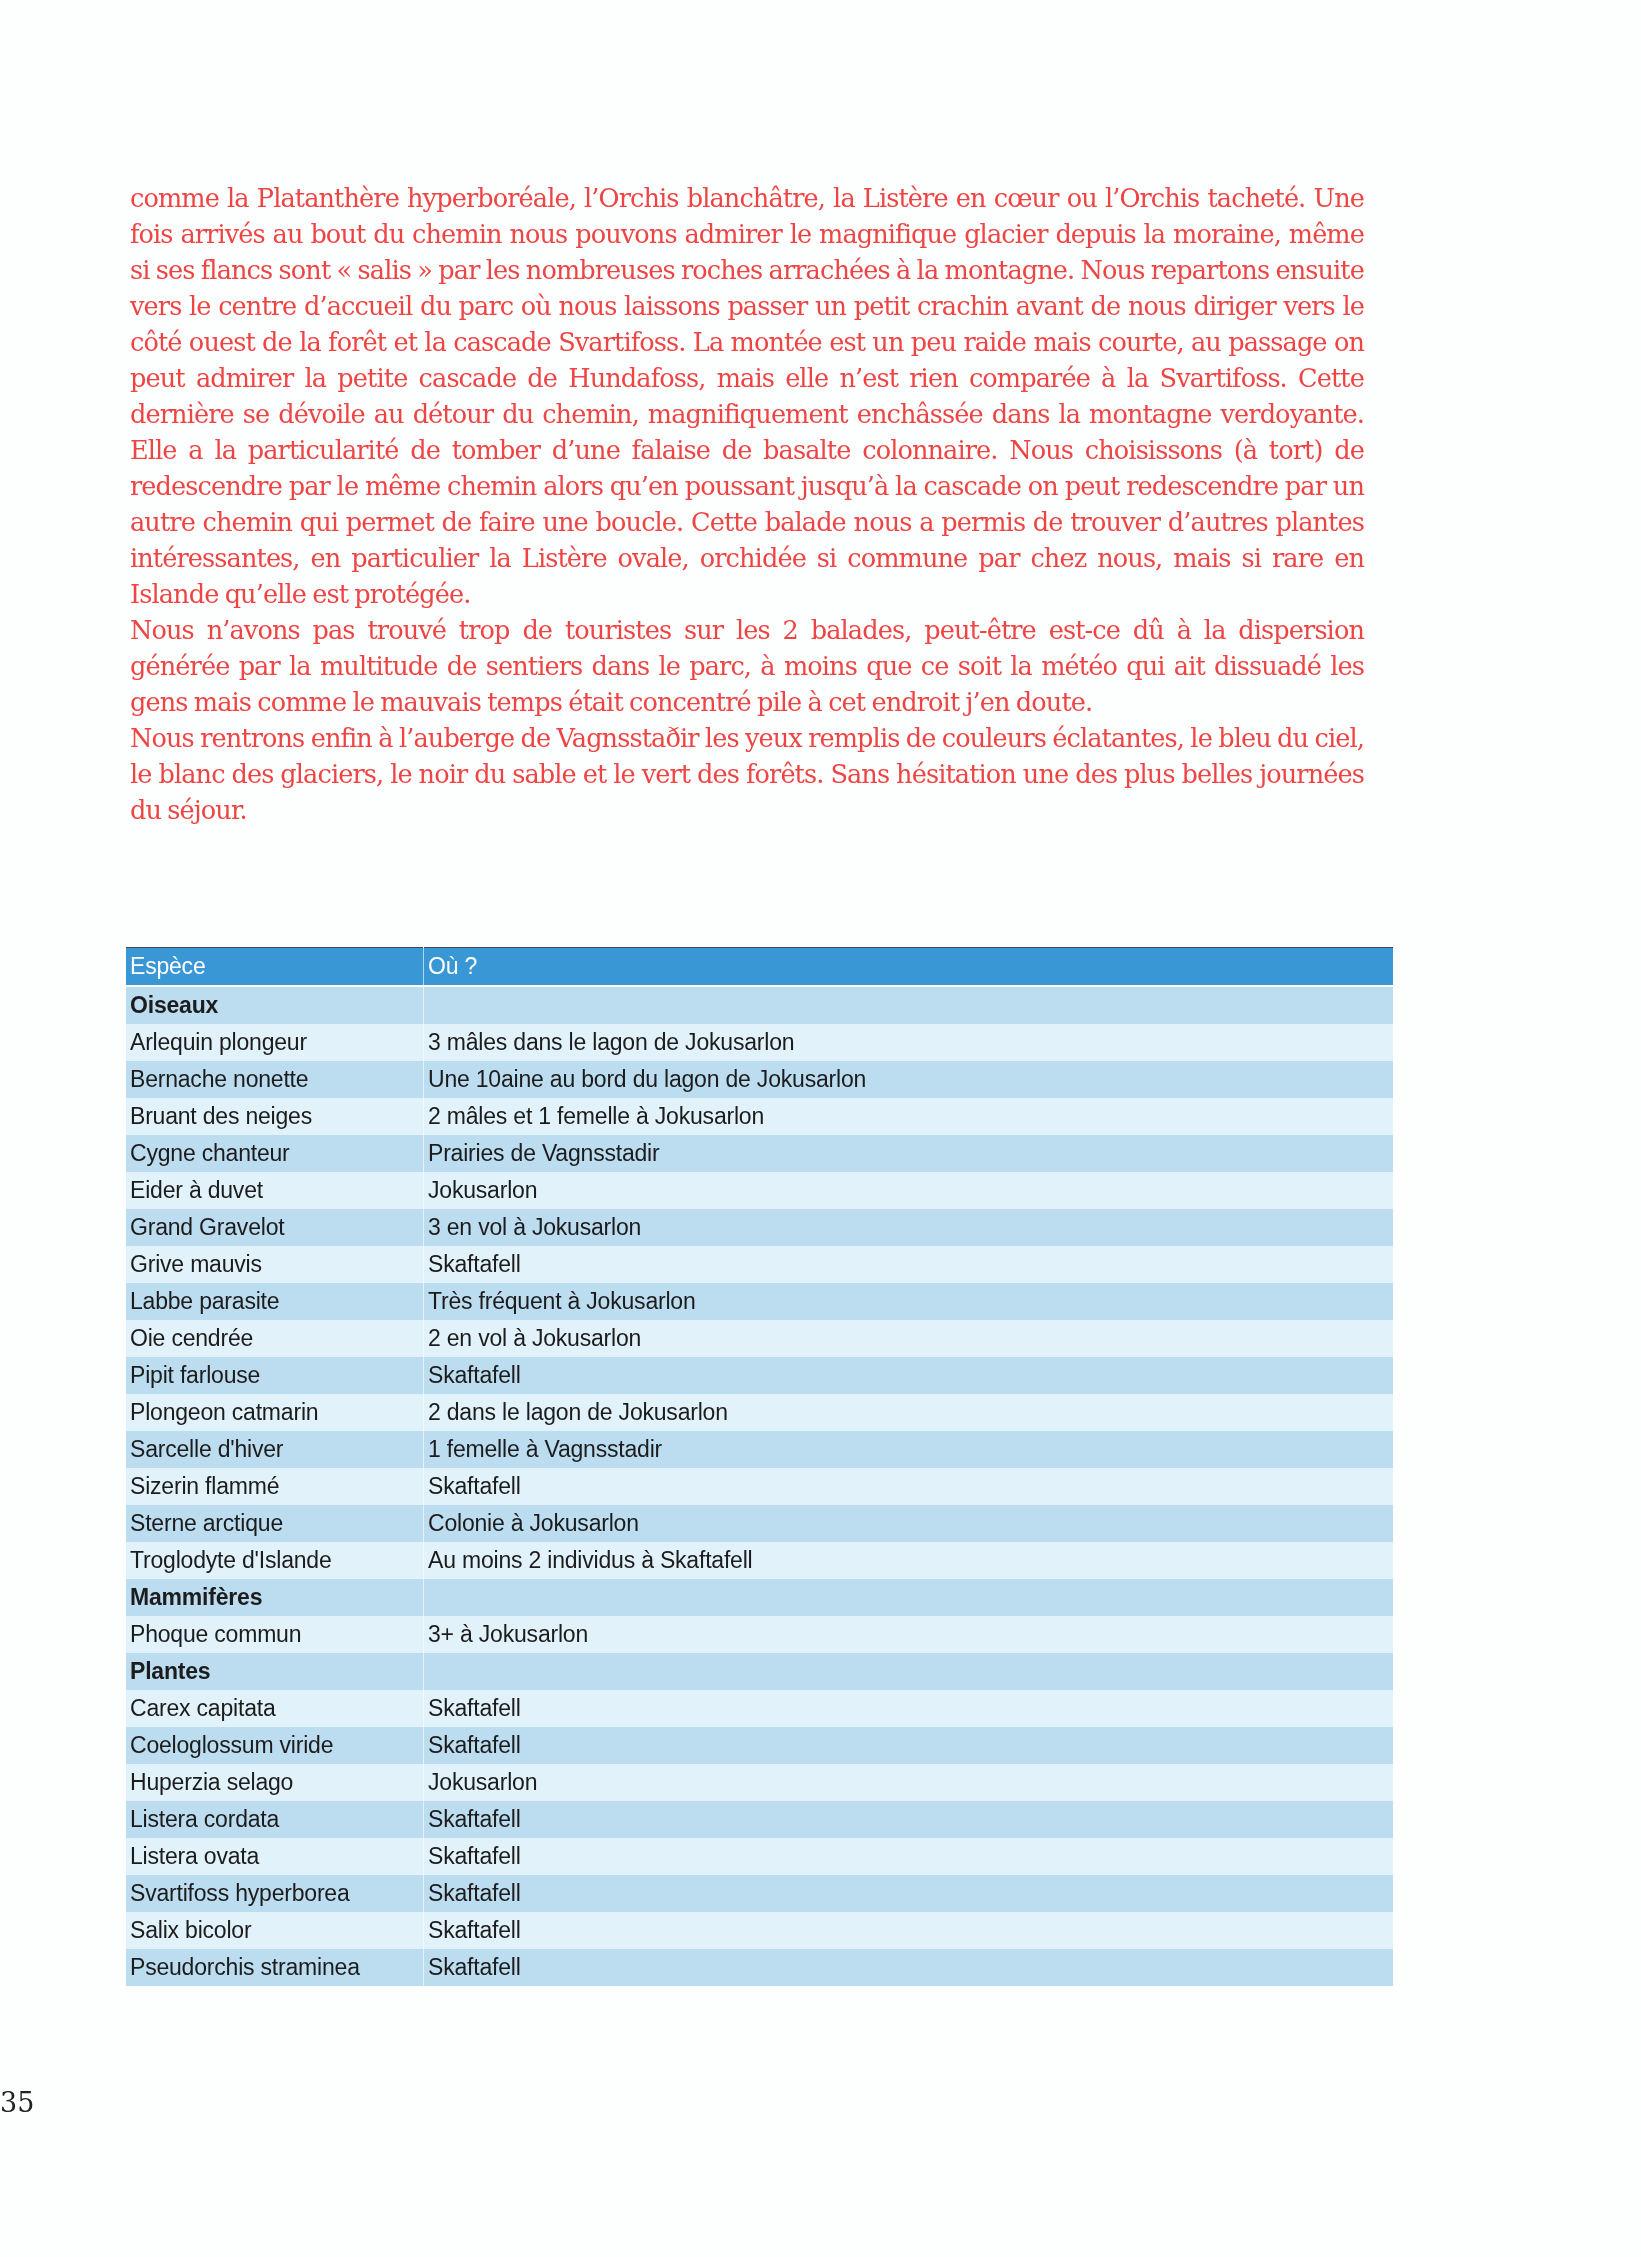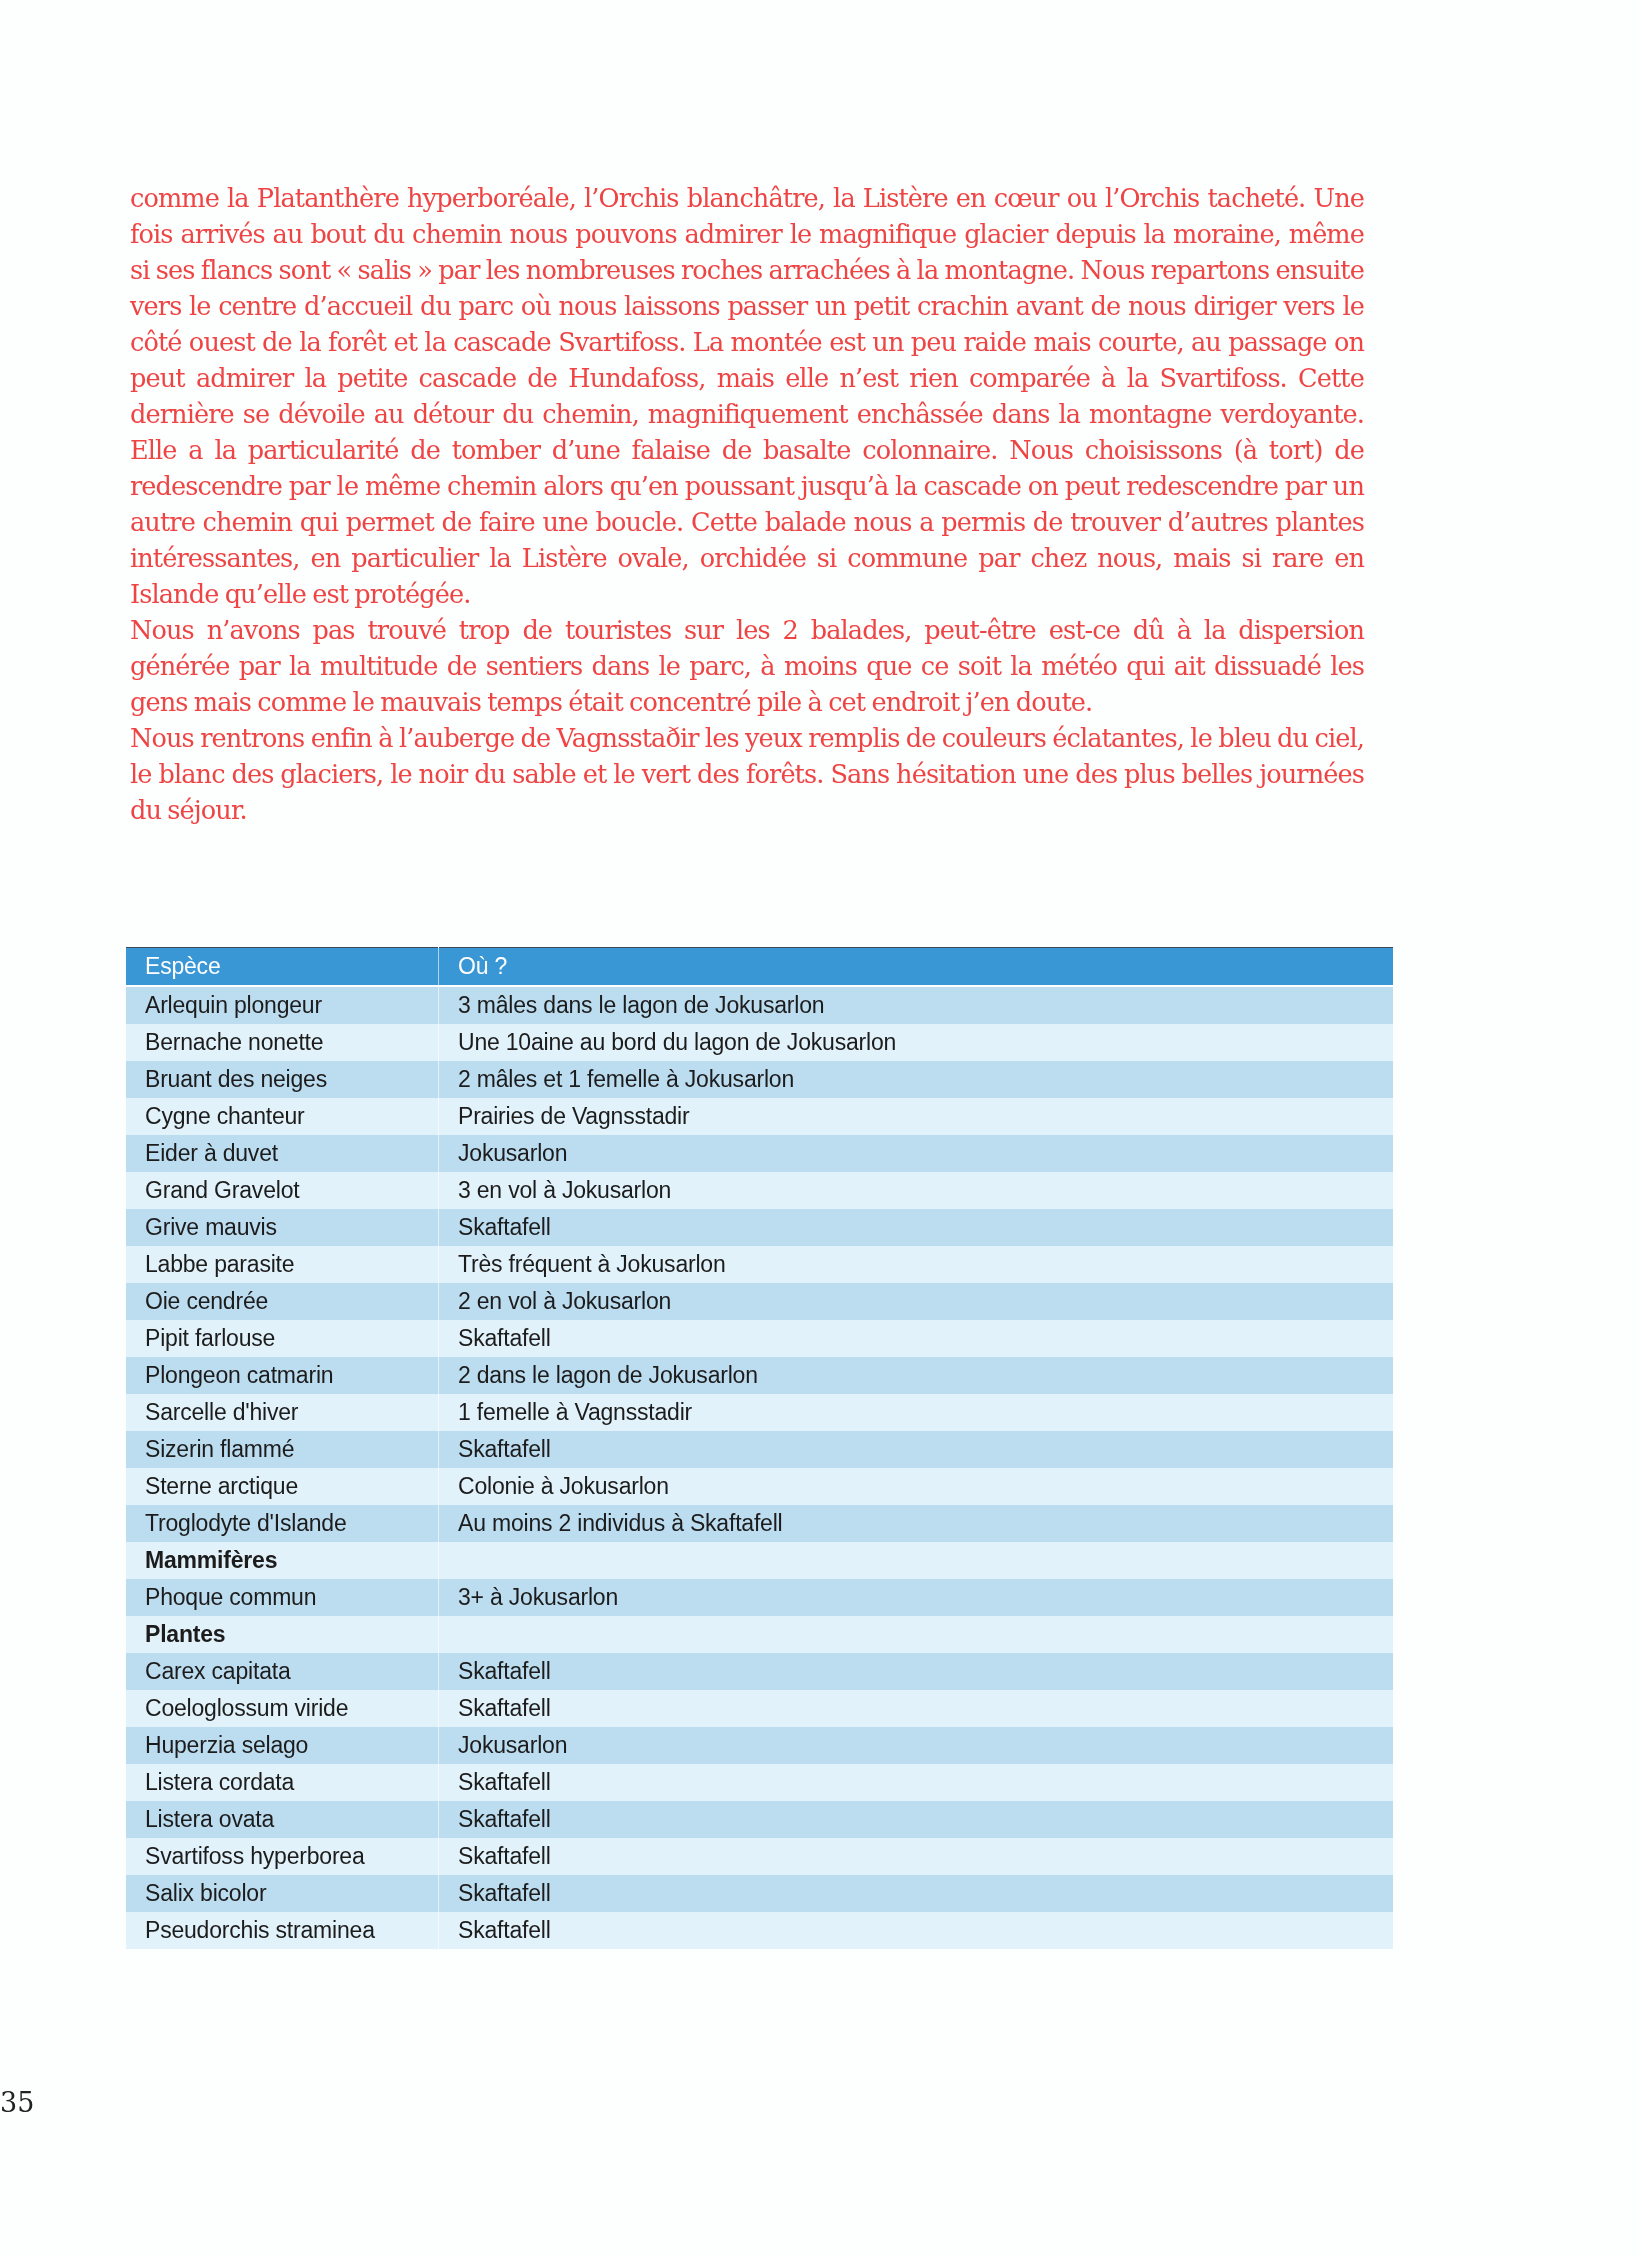--- a/index.html
+++ b/index.html
@@ -13,21 +13,21 @@
       text-align: justify; letter-spacing: -0.9px; word-spacing: -1px;
     }
     .page-text p { margin: 0; }
     .species-table {
       position: absolute; left: 126px; top: 947px; width: 1267px;
       border-collapse: collapse;
       font-family: "Liberation Sans", "DejaVu Sans", sans-serif;
       font-size: 23px; color: #1c1c1c;
     }
     .species-table th, .species-table td {
-      height: 37px; padding: 0 0 0 19px; text-align: left; vertical-align: middle;
+      height: 37px; padding: 0 0 0 4px; text-align: left; vertical-align: middle;
       white-space: nowrap; letter-spacing: -0.2px;
     }
     .species-table td.col-species, .species-table th.col-species { width: 293px; border-right: 1.9px solid rgba(255,255,255,0.6); }
     .species-table thead tr { background: #3a97d6; border-top: 1.9px solid #3b4b5a; border-bottom: 2.9px solid #ffffff; }
     .species-table thead th { color: #ffffff; font-weight: normal; }
     .species-table tbody tr:nth-child(odd) { background: #bcdcf0; }
     .species-table tbody tr:nth-child(even) { background: #e2f2fa; }
     .species-table tr.category td { font-weight: bold; }
     .page-number {
       position: absolute; left: 0; width: 1492px; top: 2087px; text-align: left;
@@ -44,20 +44,24 @@
 </div>
 
 <table class="species-table">
   <thead>
     <tr>
       <th class="col-species">Espèce</th>
       <th>Où ?</th>
     </tr>
   </thead>
   <tbody id="table-body">
+      <tr class="category">
+        <td class="col-species">Oiseaux</td>
+        <td></td>
+      </tr>
       <tr>
         <td class="col-species">Arlequin plongeur</td>
         <td>3 mâles dans le lagon de Jokusarlon</td>
       </tr>
       <tr>
         <td class="col-species">Bernache nonette</td>
         <td>Une 10aine au bord du lagon de Jokusarlon</td>
       </tr>
       <tr>
         <td class="col-species">Bruant des neiges</td>

